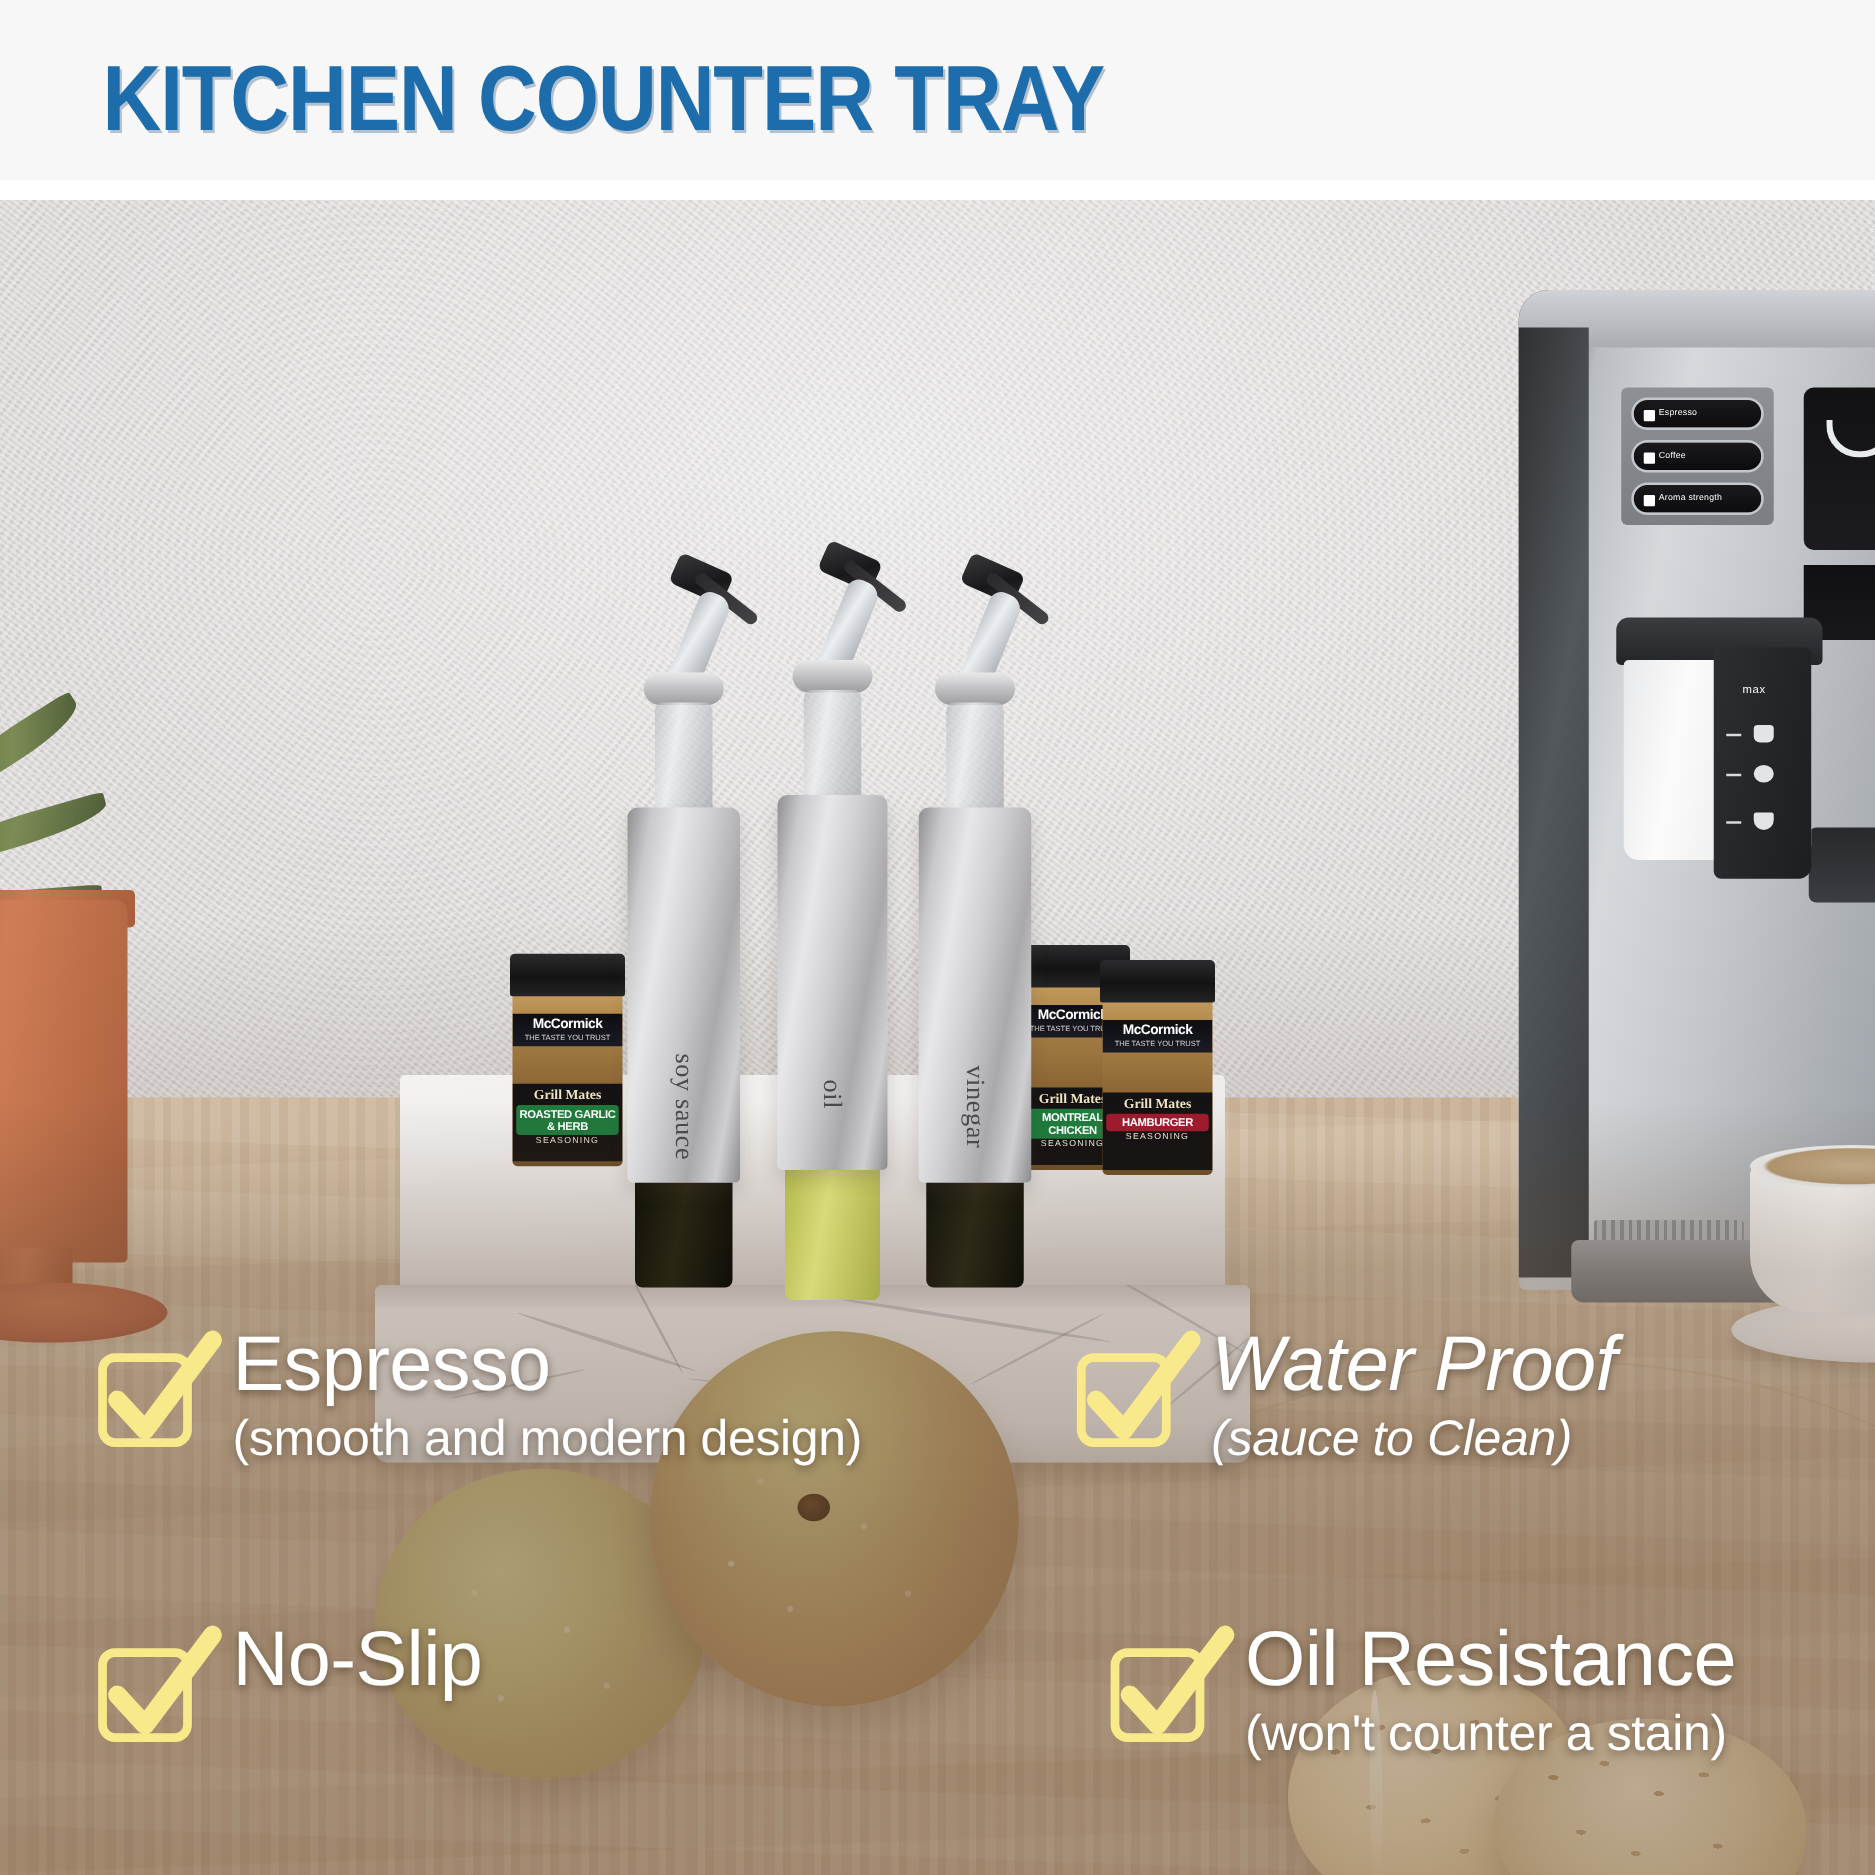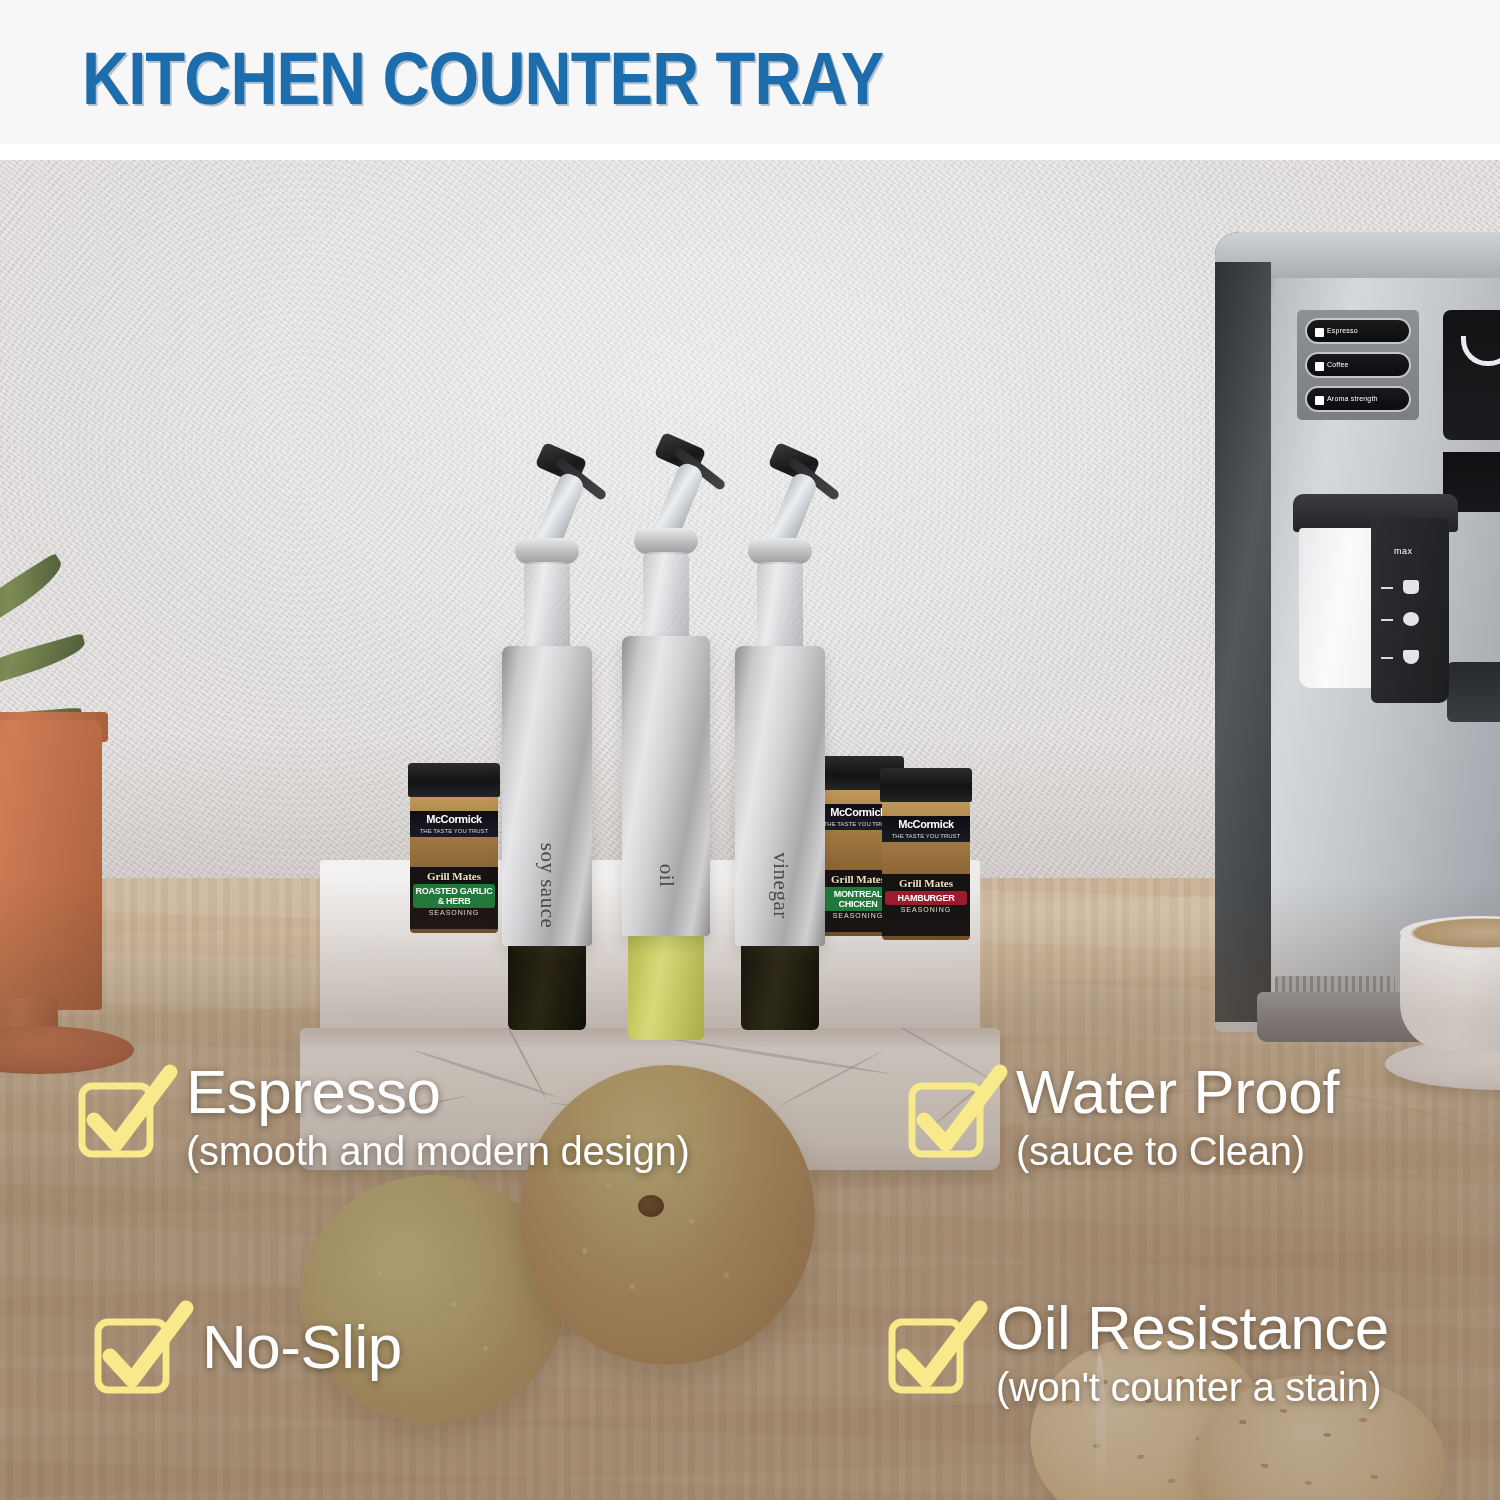--- a/index.html
+++ b/index.html
@@ -391,22 +391,22 @@
   .lower-overlay {
     position:absolute; left:0; top:880px; width:1500px; height:620px;
     background:linear-gradient(to bottom, rgba(92,66,44,0) 0%, rgba(92,66,44,.10) 8%, rgba(96,70,48,.30) 22%, rgba(96,70,48,.38) 55%, rgba(96,70,48,.34) 100%);
     pointer-events:none;
   }
 
   
   .features { position:absolute; left:0; top:1038px; width:1500px; height:420px; z-index:40; }
   .feature { position:absolute; display:flex; align-items:flex-start; }
   .f-tl { left:78px;  top:22px; }
-  .f-tr { left:908px; top:22px; }
-  .f-bl { left:94px;  top:258px;align-items:center; }
+  .f-tr { left:861px; top:22px;font-style:italic; }
+  .f-bl { left:78px;  top:258px; }
   .f-br { left:888px; top:258px; }
 
   .check-wrap { position:relative; width:86px; height:86px; flex:none; margin-top:16px; }
   .check-wrap svg { position:absolute; left:-4px; top:-12px; }
 
   .f-text { margin-left:22px; }
   .f-title {
     color:#ffffff; font-size:62px; line-height:64px; font-weight:normal;
     letter-spacing:-0.5px;
     text-shadow:0 2px 7px rgba(50,32,18,.55);

